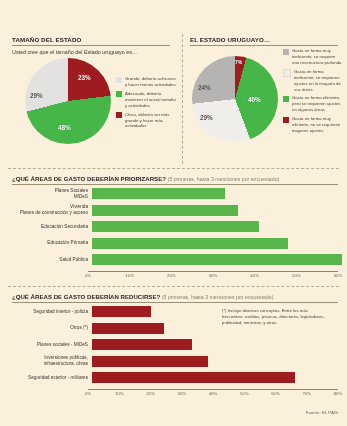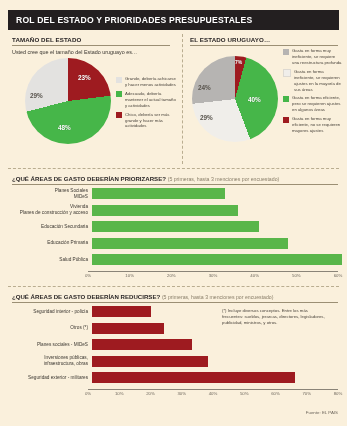--- a/index.html
+++ b/index.html
@@ -75,23 +75,20 @@
   }
   .source{
     position:absolute;font-size:4.4px;color:#6d665c;text-align:right;
   }
 </style>
 </head>
 <body>
 
 <div class="page">
 
-  <div class="titlebar">
-    <span class="txt">ROL DEL ESTADO Y PRIORIDADES PRESUPUESTALES</span>
-  </div>
 
   <div class="subhead" style="left:12px;top:36px;">TAMAÑO DEL ESTADO</div>
   <div class="rule" style="left:12px;top:45px;width:158px;"></div>
   <div class="quest" style="left:12px;top:49px;width:165px;">Usted cree que el tamaño del Estado uruguayo es…</div>
 
   <div class="subhead" style="left:190px;top:36px;">EL ESTADO URUGUAYO…</div>
   <div class="rule" style="left:190px;top:45px;width:148px;"></div>
 
   <div class="vdash"></div>
 

